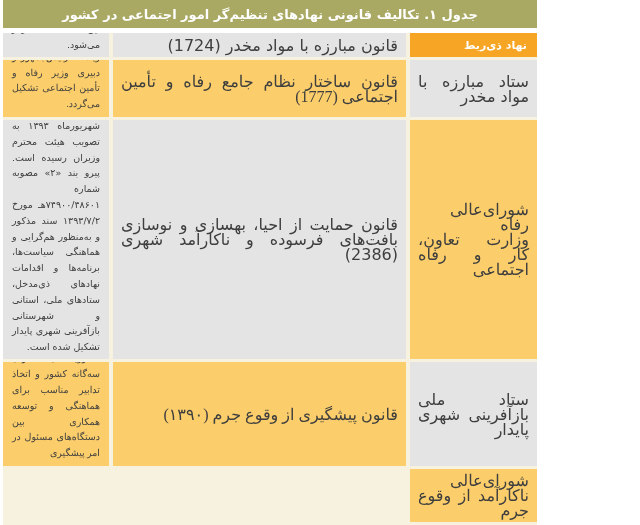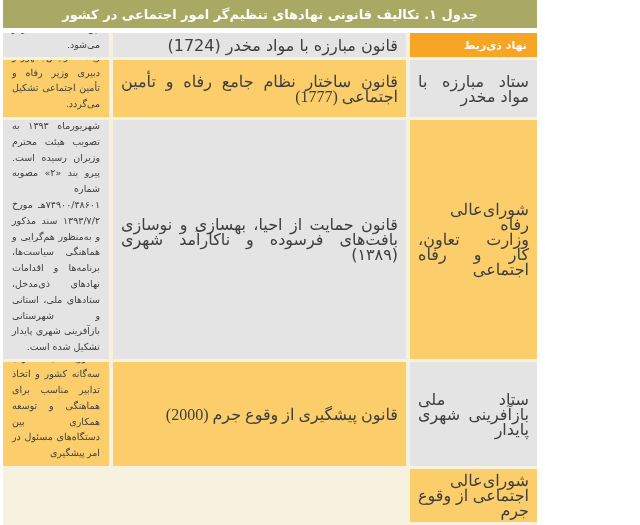--- a/index.html
+++ b/index.html
@@ -131,37 +131,37 @@
 ماده (۱۳) - شورای‌عالی رفاه و تأمین اجتماعی: به‌منظور هماهنگی سیاست‌های‌اجتماعی در حوزه‌های اشتغال، آموزش‌وپرورش، تربیت‌بدنی، مسکن، بهداشت ودرمان و سایر بخش‌های مرتبط با حوزه تأمین اجتماعی شورای‌عالی رفاه و تأمین اجتماعی‌به ریاست رئیس‌جمهور و دبیری وزیر رفاه و تأمین اجتماعی تشکیل می‌گردد.</span>
       </div>
       <div class="cell side">
         <span>شورای‌عالی رفاه
 وزارت تعاون، کار و رفاه اجتماعی</span>
       </div>
     </div>
 
     <div class="t-row row-gray">
       <div class="cell side">
-        <span>قانون حمایت از احیا، بهسازی و نوسازی بافت‌های فرسوده و ناکارآمد شهری (۱۳۸۹)</span>
+        <span>قانون حمایت از احیا، بهسازی و نوسازی بافت‌های فرسوده و ناکارآمد شهری (2386)</span>
       </div>
       <div class="cell provision">
         <span>به استناد ماده (۱۶) قانون حمایت از احیا، بهسازی و نوسازی بافت‌های فرسوده و ناکارآمد شهری (مصوب ۱۳۸۹)، «سند ملی راهبردی احیا، بهسازی و نوسازی و توانمندسازی بافت‌های فرسوده و ناکارآمد شهری» در شهریورماه ۱۳۹۳ به تصویب هیئت محترم وزیران رسیده است. پیرو بند «۲» مصوبه شماره ۷۴۹۰۰/۴۸۶۰۱هـ مورخ ۱۳۹۳/۷/۲ سند مذکور و به‌منظور هم‌گرایی و هماهنگی سیاست‌ها، برنامه‌ها و اقدامات نهادهای ذی‌مدخل، ستادهای ملی، استانی و شهرستانی بازآفرینی شهری پایدار تشکیل شده است.</span>
       </div>
       <div class="cell side">
         <span>ستاد ملی بازآفرینی شهری پایدار</span>
       </div>
     </div>
 
     <div class="t-row row-yellow">
       <div class="cell side">
-        <span>قانون پیشگیری از وقوع جرم (2000)</span>
+        <span>قانون پیشگیری از وقوع جرم (۱۳۹۰)</span>
       </div>
       <div class="cell provision">
         <span>ماده (۲)- در اجرای وظایف زیر، شورای‌عالی پیشگیری از وقوع جرم تشکیل می‌شود:
 ۱. تقسیم‌کار ملی در چارچوب وظایف و مأموریت‌های قوای سه‌گانه کشور و اتخاذ تدابیر مناسب برای هماهنگی و توسعه همکاری بین دستگاه‌های مسئول در امر پیشگیری</span>
       </div>
       <div class="cell side">
-        <span>شورای‌عالی اجتماعی از وقوع جرم</span>
+        <span>شورای‌عالی ناکارآمد از وقوع جرم</span>
       </div>
     </div>
 
   </div>
 </div>
 
 </body></html>

